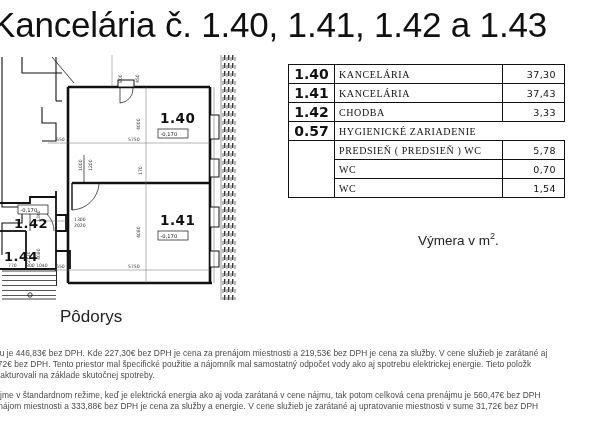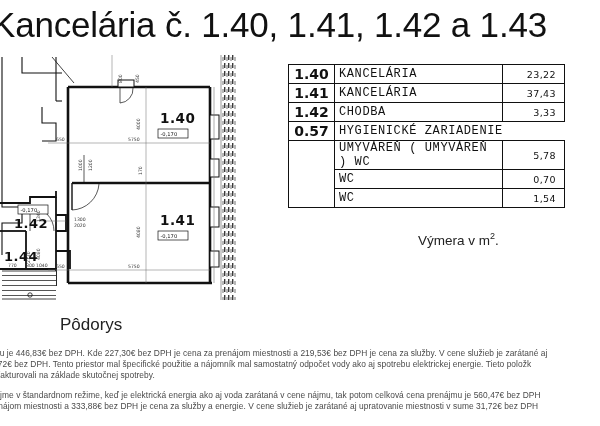--- a/index.html
+++ b/index.html
@@ -19,36 +19,36 @@
   }
 
   
   #plan{
     position:absolute;left:0px;top:55px;width:262px;height:245px;
     overflow:hidden;
   }
   #plan svg{display:block;}
 
   #plan-caption{
-    position:absolute;left:60px;top:312px;width:150px;height:26px;
+    position:absolute;left:60px;top:304px;width:150px;height:26px;
     font-size:17px;line-height:26px;color:#222;
   }
 
   
   #schedule{
     position:absolute;left:288px;top:64px;width:276px;
     border-collapse:collapse;
     table-layout:fixed;
   }
   #schedule td{
     border:1px solid #111;
     height:19px;
     padding:0 4px;
-    font-size:12px;
-    font-family:Liberation Mono, monospace;
+    font-size:10px;
+    font-family:Liberation Serif, serif;
     letter-spacing:0.6px;
     color:#111;
     vertical-align:middle;
     box-sizing:border-box;
   }
   #schedule td.num{
     width:46px;text-align:center;
     font-size:14px;font-weight:700;letter-spacing:0px;
     font-family:"DejaVu Sans",sans-serif;
   }
@@ -226,39 +226,39 @@
   </svg>
 </div>
 
 <div id="plan-caption">Pôdorys</div>
 
 <table id="schedule">
   <tbody>
     <tr>
       <td class="num">1.40</td>
       <td class="name">KANCELÁRIA</td>
-      <td class="area">23,22</td>
+      <td class="area">37,30</td>
     </tr>
     <tr>
       <td class="num">1.41</td>
       <td class="name">KANCELÁRIA</td>
       <td class="area">37,43</td>
     </tr>
     <tr>
       <td class="num">1.42</td>
       <td class="name">CHODBA</td>
       <td class="area">3,33</td>
     </tr>
     <tr>
       <td class="num">0.57</td>
       <td class="name noval" colspan="2">HYGIENICKÉ  ZARIADENIE</td>
     </tr>
     <tr>
       <td class="blank-num"></td>
-      <td class="name">UMYVÁREŇ ( UMYVÁREŇ ) WC</td>
+      <td class="name">PREDSIEŇ ( PREDSIEŇ ) WC</td>
       <td class="area">5,78</td>
     </tr>
     <tr>
       <td class="blank-num"></td>
       <td class="name">WC</td>
       <td class="area">0,70</td>
     </tr>
     <tr class="r-last">
       <td class="blank-num"></td>
       <td class="name">WC</td>

